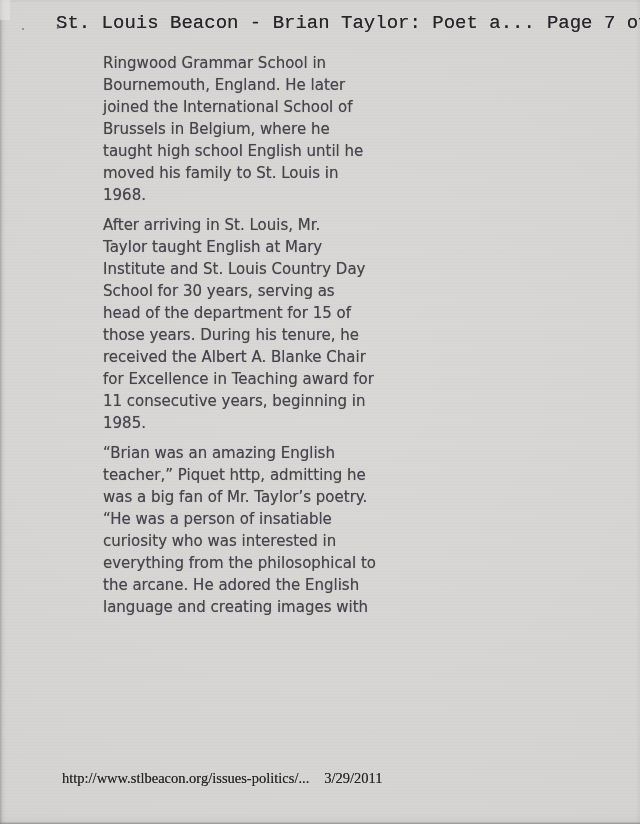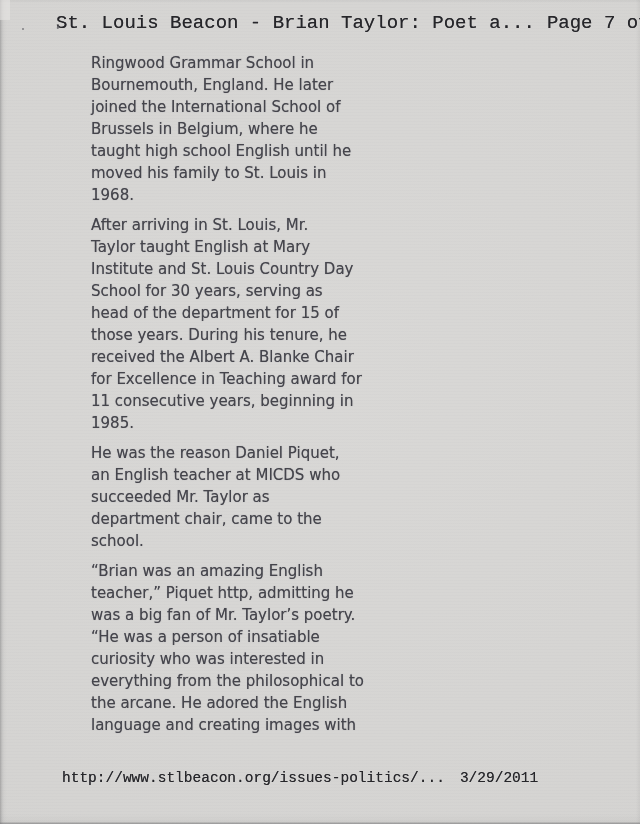--- a/index.html
+++ b/index.html
@@ -33,30 +33,30 @@
     font-size: 19px; line-height: 19px;
     color: #26262a;
     text-shadow: 0 0 0.6px rgba(30,30,38,0.65);
     white-space: nowrap;
   }
   .print-header .gap { display: inline-block; width: 12px; }
   .article-body {
     position: absolute; left: 91px; top: 52px; width: 330px;
   }
   .article-body p {
-    margin: 0 0 8px 0;
+    margin: 0 0 8px 12px;
     font-size: 15px;
     line-height: 22px;
     color: #45454c;
     text-shadow: 0 0 0.7px rgba(62,62,72,0.55);
     white-space: pre-line;
   }
   .print-footer {
     position: absolute; left: 62px; top: 769px;
-    font-family: Liberation Mono, monospace;
+    font-family: Liberation Serif, serif;
     font-size: 14.5px; line-height: 19px;
     color: #26262a;
     text-shadow: 0 0 0.6px rgba(30,30,38,0.65);
     white-space: nowrap;
   }
   .print-footer .gap { display: inline-block; width: 15px; }
   .speck {
     position: absolute; background: #5a5a60; border-radius: 50%;
   }
   .speck-1 { left: 22px; top: 28px; width: 2px; height: 2px; opacity: 0.7; }
@@ -91,25 +91,20 @@
     <p>After arriving in St. Louis, Mr.
 Taylor taught English at Mary
 Institute and St. Louis Country Day
 School for 30 years, serving as
 head of the department for 15 of
 those years. During his tenure, he
 received the Albert A. Blanke Chair
 for Excellence in Teaching award for
 11 consecutive years, beginning in
 1985.</p>
-    <p>He was the reason Daniel Piquet,
-an English teacher at MICDS who
-succeeded Mr. Taylor as
-department chair, came to the
-school.</p>
     <p>“Brian was an amazing English
 teacher,” Piquet http, admitting he
 was a big fan of Mr. Taylor’s poetry.
 “He was a person of insatiable
 curiosity who was interested in
 everything from the philosophical to
 the arcane. He adored the English
 language and creating images with</p>
   </div>
 

